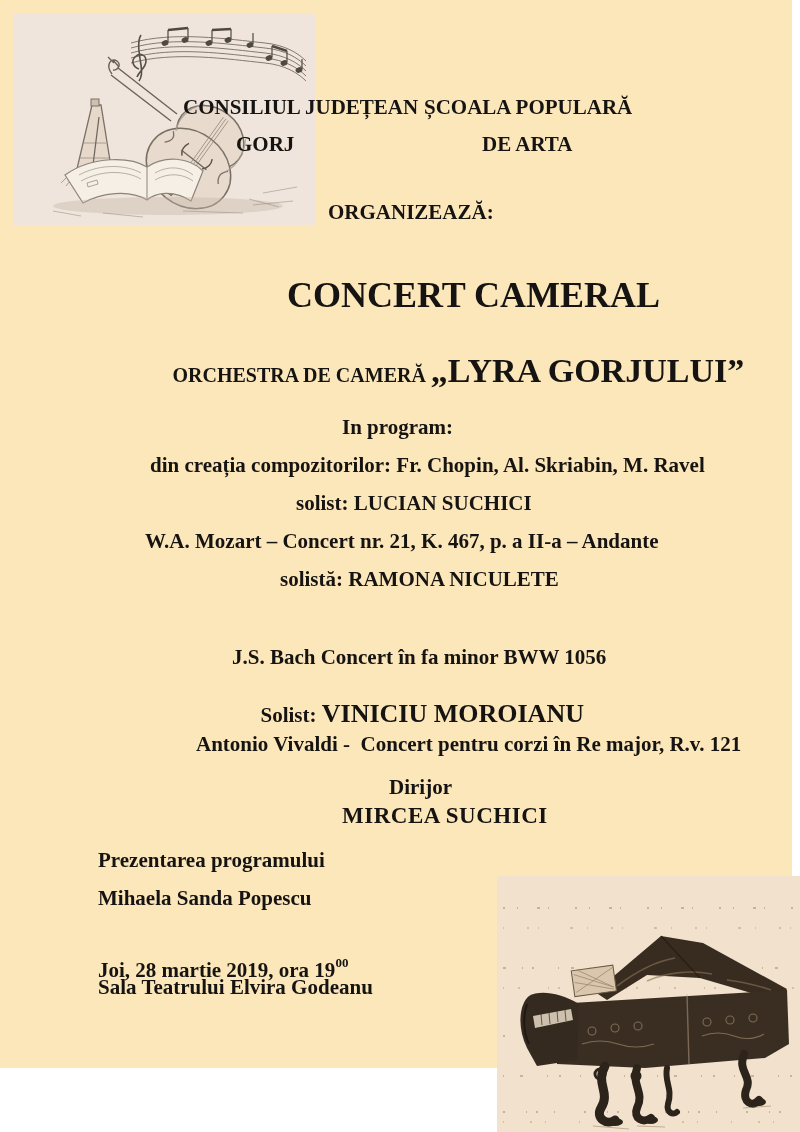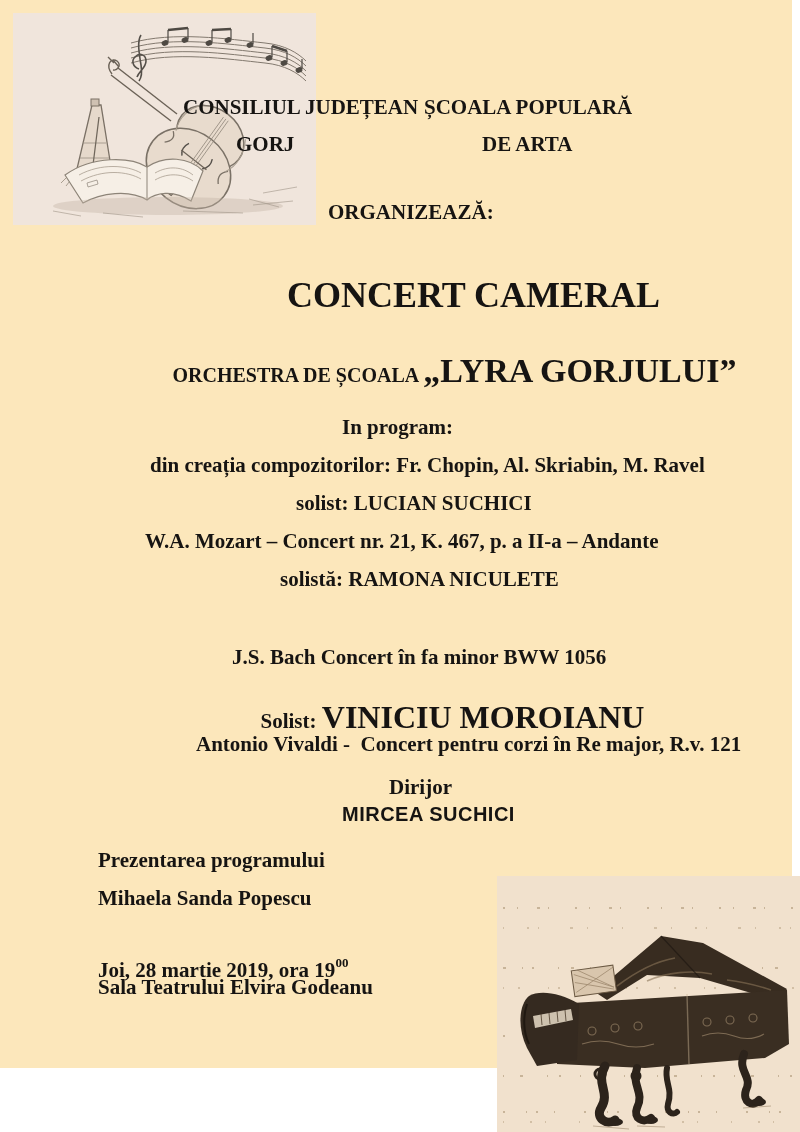--- a/index.html
+++ b/index.html
@@ -29,24 +29,24 @@
     font-weight: bold;
     color: #161412;
     font-family: "Liberation Serif", serif;
     line-height: 1.1;
     font-size: 21px;
   }
   .t36 { font-size: 36px; margin-left: 40px; }
   .sub-label { font-size: 20px; }
   .sub-name  { font-size: 34px; }
   .sol-label { font-size: 21px; }
-  .sol-name  { font-size: 32px; margin-top: 40px; }
+  .sol-name  { font-size: 26px; margin-top: 40px; }
   .sans {
-    font-family: Liberation Sans, sans-serif;
-    font-size: 20px;
+    font-family: Liberation Serif, serif;
+    font-size: 23px;
     letter-spacing: 0.5px;
   }
   sup.time {
     font-size: 13px;
     position: relative;
     top: -2px;
     font-weight: bold;
   }
 </style>
 </head>
@@ -194,21 +194,21 @@
 </div>
 
 <div class="line" style="left:183px; top:96px;">CONSILIUL JUDEȚEAN</div>
 <div class="line" style="left:424px; top:96px;">ȘCOALA POPULARĂ</div>
 <div class="line" style="left:236px; top:133px;">GORJ</div>
 <div class="line" style="left:482px; top:133px;">DE ARTA</div>
 <div class="line" style="left:328px; top:201px;">ORGANIZEAZĂ:</div>
 
 <div class="line t36" style="left:247px; top:276px;">CONCERT CAMERAL</div>
 <div class="line" style="left:162px; top:333px; line-height:1;">
-  <span class="sub-label">ORCHESTRA DE ȘCOALA </span><span class="sub-name">„LYRA GORJULUI”</span>
+  <span class="sub-label">ORCHESTRA DE CAMERĂ </span><span class="sub-name">„LYRA GORJULUI”</span>
 </div>
 
 <div class="line" style="left:342px; top:416px;">In program:</div>
 <div class="line" style="left:150px; top:454px;">din creația compozitorilor: Fr. Chopin, Al. Skriabin, M. Ravel</div>
 <div class="line" style="left:296px; top:492px;">solist: LUCIAN SUCHICI</div>
 <div class="line" style="left:145px; top:530px;">W.A. Mozart – Concert nr. 21, K. 467, p. a II-a – Andante</div>
 <div class="line" style="left:280px; top:568px;">solistă: RAMONA NICULETE</div>
 
 <div class="line" style="left:232px; top:646px;">J.S. Bach Concert în fa minor BWW 1056</div>
 <div class="line" style="left:250px; top:680px; line-height:1;">

